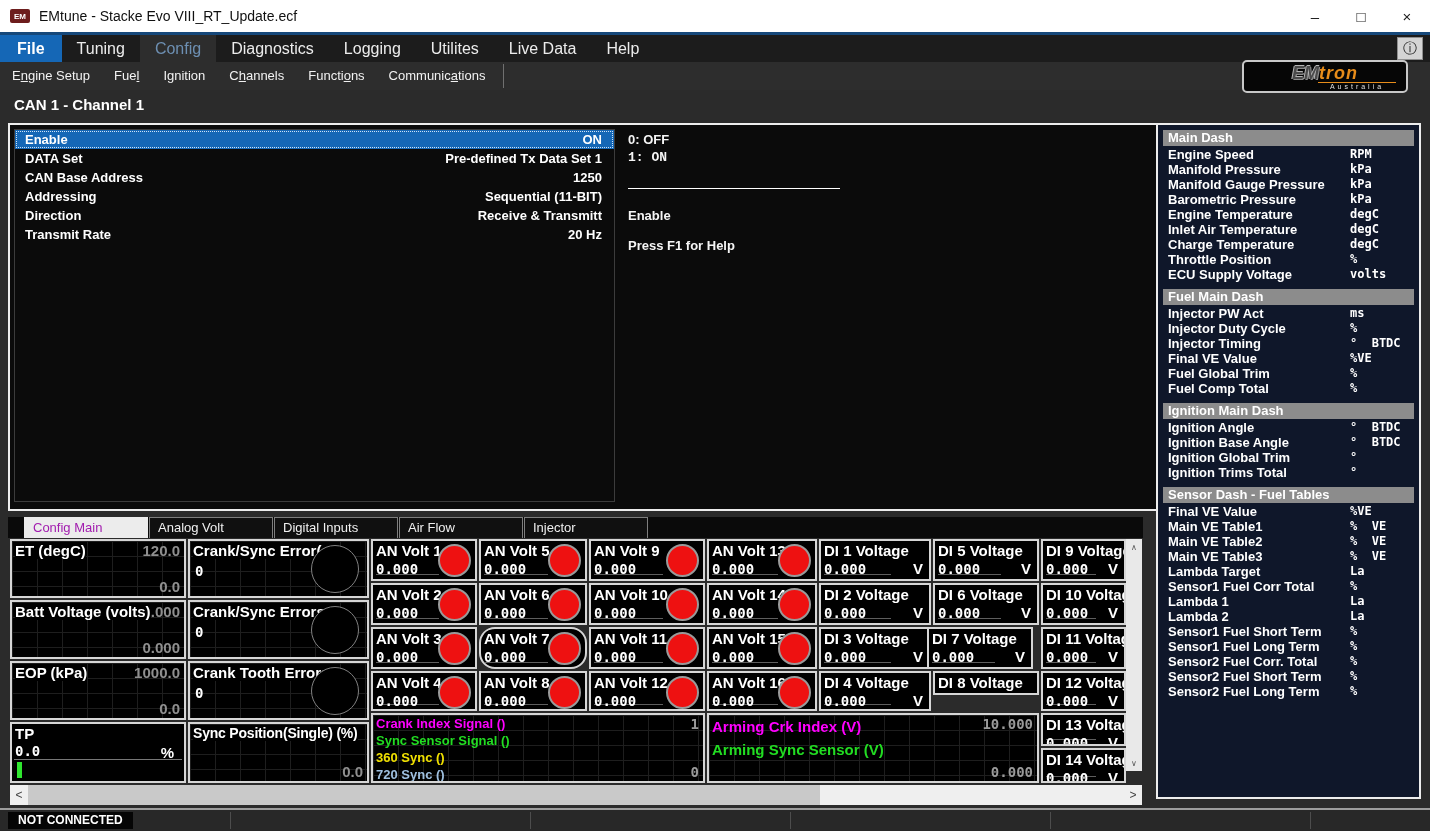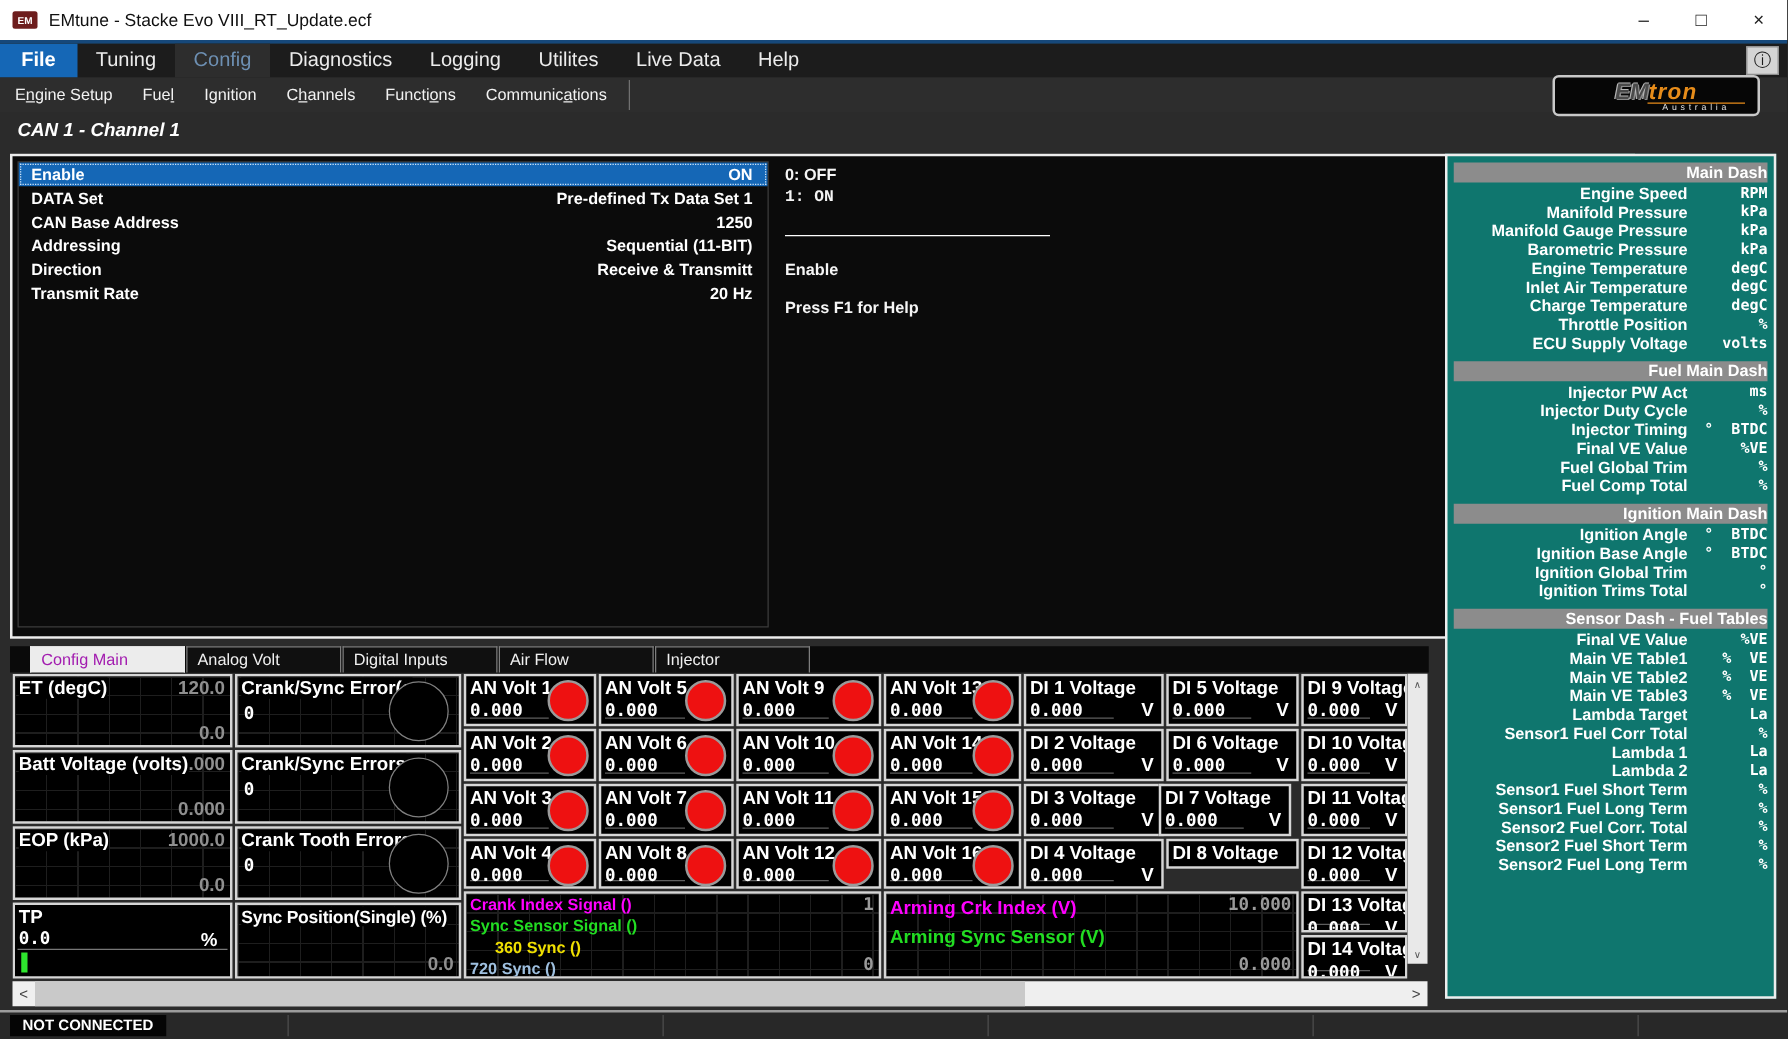--- a/index.html
+++ b/index.html
@@ -24,21 +24,21 @@
   .submenu{position:absolute;left:0;top:62px;width:100%;height:28px;background:#2d2d2d;display:flex;align-items:stretch;}
   .submenu-item{padding:0 12px;line-height:28px;font-size:13px;color:#f2f2f2;white-space:nowrap;}
   .accel{text-decoration:underline;}
   .submenu-sep{width:1px;height:24px;background:#707070;margin:2px 6px;}
   .logo{position:absolute;right:22px;top:-2px;width:166px;height:33px;background:#060606;border:2px solid #c8c8c8;border-radius:5px;overflow:hidden;}
   .logo-row{display:flex;align-items:center;justify-content:center;line-height:1;margin-top:2px;}
   .logo-em{font-weight:900;font-style:italic;font-size:18px;color:#4a4a4a;text-shadow:-1px 0 #b5b5b5,0 -1px #b5b5b5,1px 1px 0 #8a8a8a;}
   .logo-tron{font-weight:900;font-style:italic;font-size:18px;color:#e78c1a;letter-spacing:1px;}
   .logo-sub{font-size:7px;color:#e0e0e0;letter-spacing:3px;text-align:center;width:78px;margin:0 10px 0 auto;border-top:1px solid #e78c1a;}
 
-  .page-head{position:absolute;left:14px;top:96px;font-size:15px;font-weight:bold;font-style:italic;color:#fff;}
+  .page-head{position:absolute;left:14px;top:96px;font-size:15px;font-weight:bold;color:#fff;}
 
   
   .settings-panel{position:absolute;left:8px;top:123px;width:1300px;height:388px;background:#0b0b0b;border:2px solid #ededed;}
   .settings-list{position:absolute;left:4px;top:4px;width:601px;height:373px;border:1px solid #3c3c3c;background:#0b0b0b;}
   .srow{height:19px;position:relative;font-size:13px;font-weight:bold;color:#fff;line-height:19px;}
   .srow .slabel{margin-left:10px;}
   .srow .svalue{position:absolute;right:12px;top:0;}
   .srow.selected{background:#1567b6;outline:1px dotted #cfe4f7;outline-offset:-2px;}
   .help-area{position:absolute;left:618px;top:7px;width:400px;height:260px;font-size:13px;font-weight:bold;color:#f5f5f5;}
   .hl1{position:absolute;left:0;top:0;}
@@ -52,21 +52,21 @@
   .sp-scroll{right:2px;top:2px;width:17px;height:380px;}
   .gg-scroll{left:1126px;top:539px;width:16px;height:232px;}
   .sb-arrow{position:absolute;left:0;width:100%;height:16px;display:flex;align-items:center;justify-content:center;font-size:8px;color:#555;}
   .sb-up{top:0;} .sb-down{bottom:0;}
   .hscroll{position:absolute;left:10px;top:785px;width:1132px;height:20px;background:#efefef;}
   .hs-arrow{position:absolute;top:0;width:18px;height:20px;display:flex;align-items:center;justify-content:center;font-size:12px;color:#444;}
   .hs-left{left:0;} .hs-right{right:0;}
   .hs-thumb{position:absolute;left:18px;top:0;width:792px;height:20px;background:#c9c9c9;}
 
   
-  .sidebar{position:absolute;left:1156px;top:123px;width:265px;height:676px;background:#0f766e;border:2px solid #ededed;padding:5px;text-align:right;}
+  .sidebar{position:absolute;left:1156px;top:123px;width:265px;height:676px;background:#0f172a;border:2px solid #ededed;padding:5px;}
   .dash-section{margin-bottom:7px;}
   .dash-header{height:16px;background:#8c8c8c;color:#fff;font-size:13px;font-weight:bold;padding-left:5px;line-height:16px;margin-bottom:1px;}
   .dash-row{height:15px;display:flex;font-size:13px;font-weight:bold;color:#fff;line-height:15px;}
   .dash-label{flex:1;padding-left:5px;white-space:nowrap;overflow:hidden;}
   .dash-unit{width:64px;font-family:"DejaVu Sans Mono",monospace;font-size:12px;white-space:pre;}
 
   
   .tabbar{position:absolute;left:8px;top:517px;width:1135px;height:21px;background:#0a0a0a;display:flex;}
   .gtab{width:124px;line-height:19px;font-size:13px;color:#f0f0f0;padding-left:8px;border:1px solid #7e7e7e;border-bottom:none;margin-right:1px;background:#101010;white-space:nowrap;overflow:hidden;}
   .gtab.active{background:#ececec;color:#a21caf;border-color:#ececec;margin-left:16px;}
@@ -397,21 +397,21 @@
         <span class="mval">0.000</span>
         <div class="uline"></div>
         <div class="circle-red" style="background: rgb(238, 17, 17);"></div>
       </div>
       <div class="gcell" style="left: 469px; top: 44px; width: 108px; height: 42px;">
         <span class="glabel">AN Volt 6</span>
         <span class="mval">0.000</span>
         <div class="uline"></div>
         <div class="circle-red" style="background: rgb(238, 17, 17);"></div>
       </div>
-      <div class="gcell" style="left: 469px; top: 88px; width: 108px; height: 42px;">
+      <div class="gcell" style="left: 469px; top: 88px; width: 108px; height: 42px; border-radius: 16px;">
         <span class="glabel">AN Volt 7</span>
         <span class="mval">0.000</span>
         <div class="uline"></div>
         <div class="circle-red" style="background: rgb(238, 17, 17);"></div>
       </div>
       <div class="gcell" style="left: 469px; top: 132px; width: 108px; height: 40px;">
         <span class="glabel">AN Volt 8</span>
         <span class="mval">0.000</span>
         <div class="uline"></div>
         <div class="circle-red" style="background: rgb(238, 17, 17);"></div>
@@ -544,21 +544,21 @@
       </div>
       <div class="gcell" style="left: 1031px; top: 209px; width: 85px; height: 35px;">
         <span class="glabel">DI 14 Voltage</span>
         <span class="mval">0.000</span>
         <div class="uline"></div>
         <span class="vunit">V</span>
       </div>
       <div class="gcell ggrid-bg" style="left: 361px; top: 174px; width: 334px; height: 70px;">
         <div class="scope-line" style="color: rgb(255, 0, 255);">Crank Index Signal ()</div>
         <div class="scope-line" style="color: rgb(34, 221, 34);">Sync Sensor Signal ()</div>
-        <div class="scope-line" style="color: rgb(240, 224, 0); margin-left: 20px;">360 Sync ()</div>
+        <div class="scope-line" style="color: rgb(240, 224, 0);">360 Sync ()</div>
         <div class="scope-line" style="color: rgb(159, 192, 224);">720 Sync ()</div>
         <span class="smax">1</span>
         <span class="smin">0</span>
       </div>
       <div class="gcell ggrid-bg" style="left: 697px; top: 174px; width: 332px; height: 70px;">
         <div class="scope-line scope-line-lg" style="color: rgb(255, 0, 255);">Arming Crk Index (V)</div>
         <div class="scope-line scope-line-lg" style="color: rgb(34, 221, 34);">Arming Sync Sensor (V)</div>
         <span class="smax">10.000</span>
         <span class="smin">0.000</span>
       </div>

